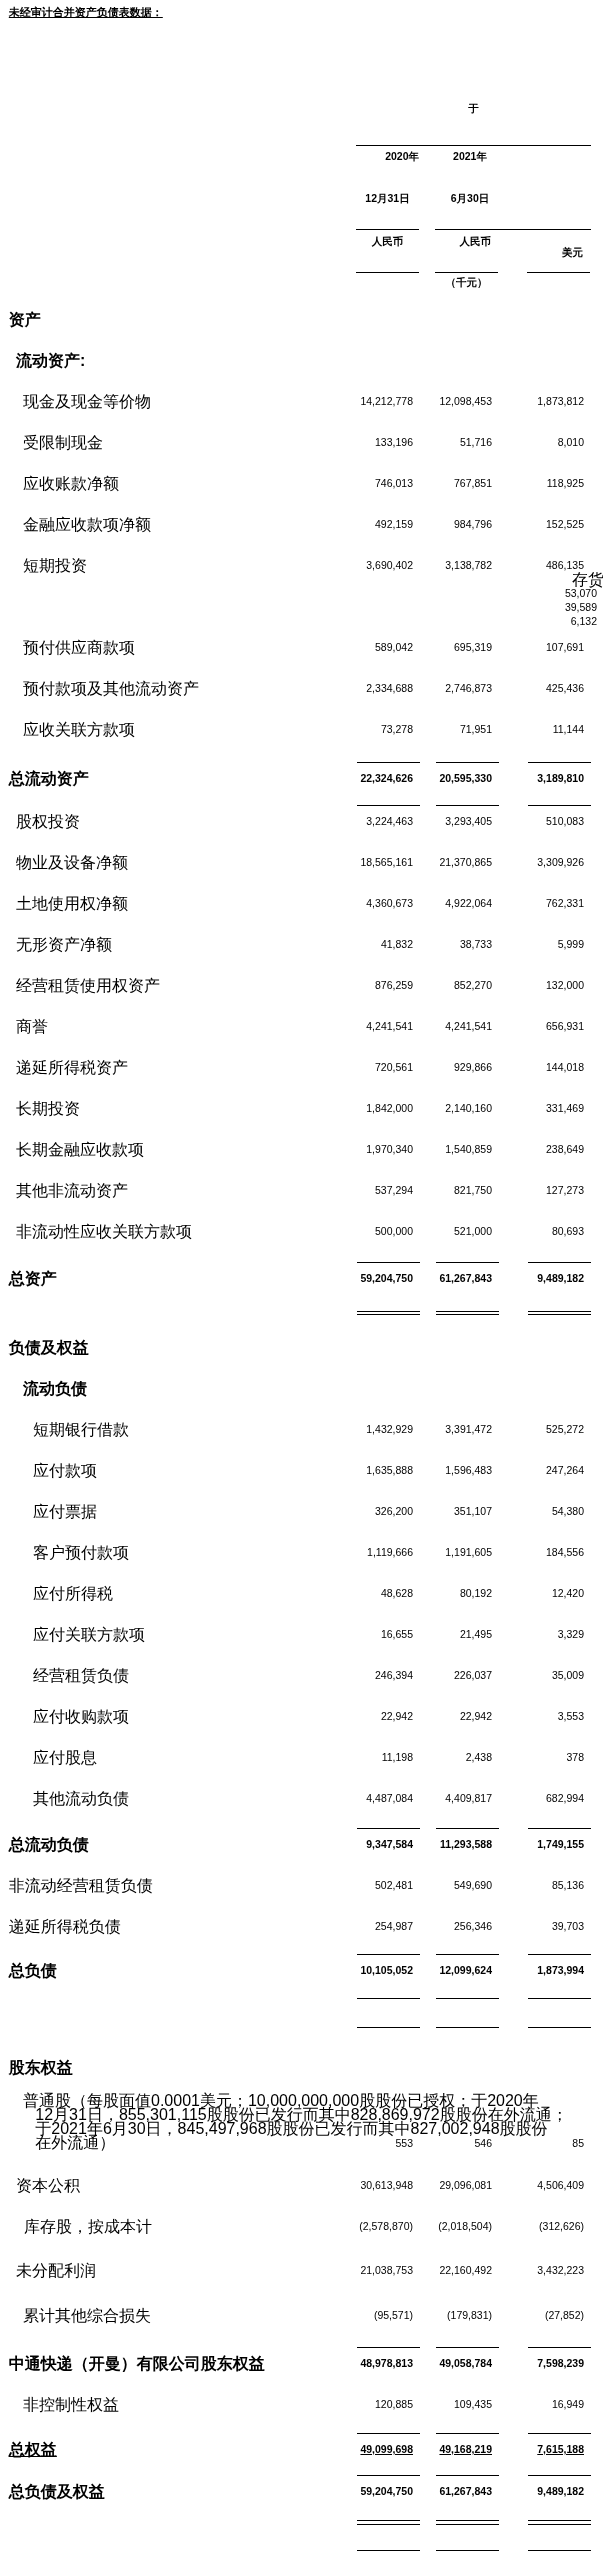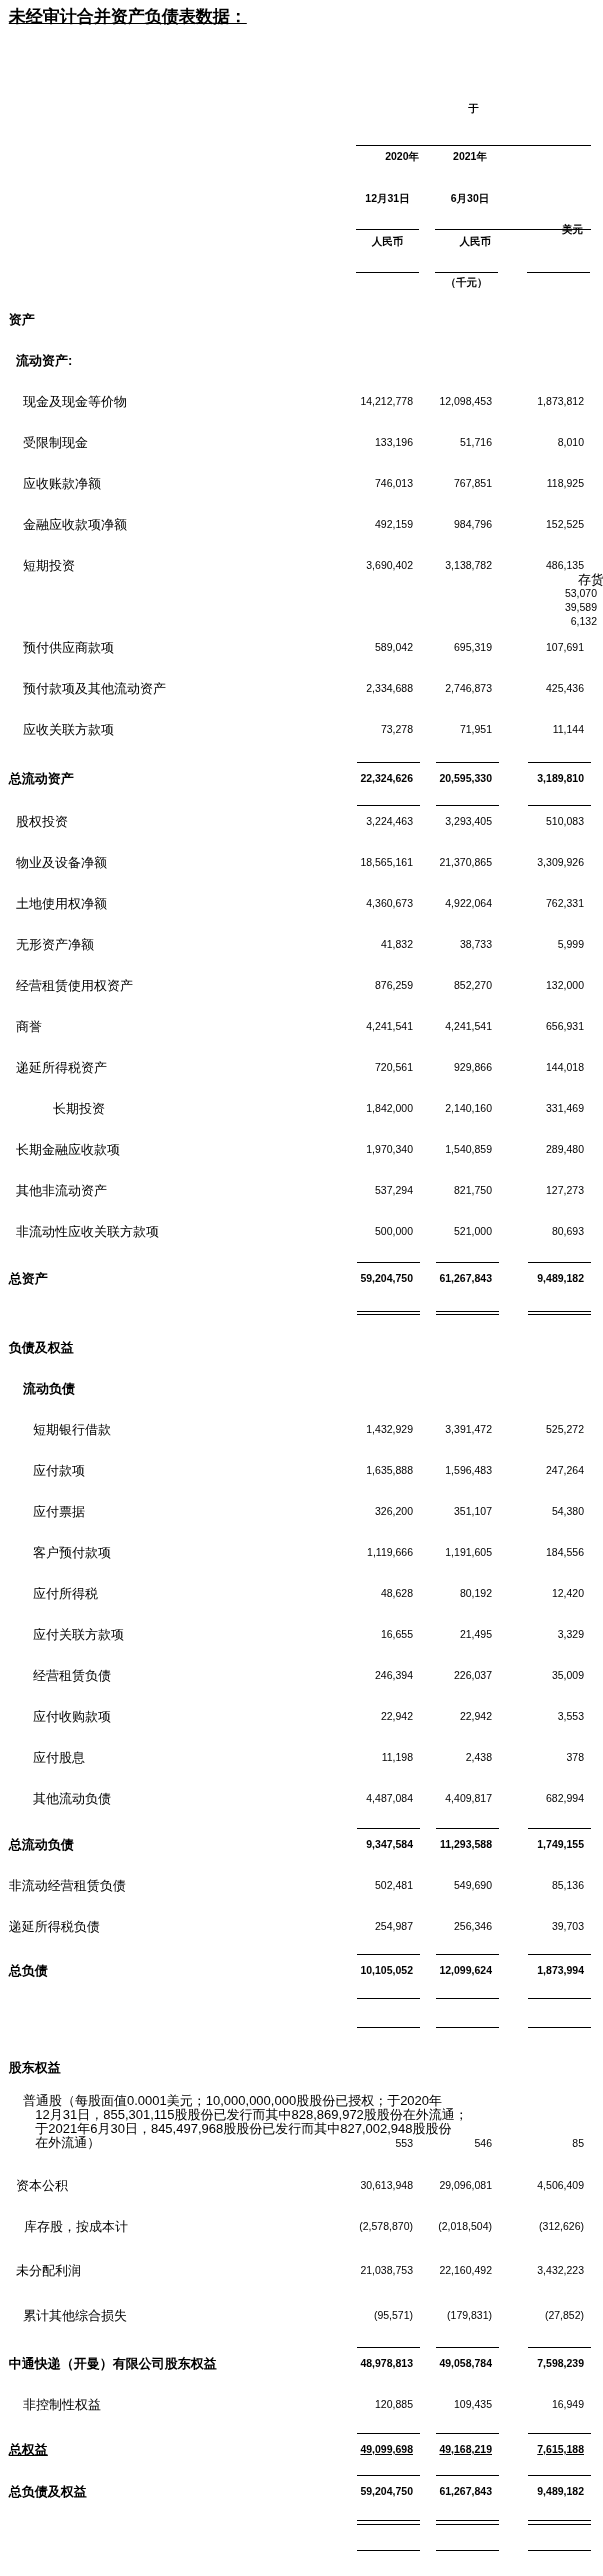--- a/index.html
+++ b/index.html
@@ -1,28 +1,28 @@
 <!DOCTYPE html>
 <html style="font-size:14px"><head>
 <meta charset="utf-8">
 <style>
   html,body{margin:0;padding:0;background:#fff;}
   .page{position:relative;width:604px;height:2576px;background:#fff;overflow:hidden;
         font-family:"Liberation Sans","DejaVu Sans",sans-serif;color:#000;}
-  .title{position:absolute;left:8.8px;top:5.3px;font-size:17px;font-weight:bold;
+  .title{position:absolute;left:8.8px;top:5.3px;font-size:11px;font-weight:bold;
          text-decoration:underline;white-space:nowrap;}
   
   .hcell{position:absolute;font-size:10.5px;font-weight:bold;line-height:12.3px;box-sizing:border-box;}
   .hc-center{text-align:center;}
   .hc-right{text-align:right;padding-right:7px;}
   .hline{position:absolute;height:0;border-top:0.9px solid #000;}
   
   #tbody{position:absolute;left:0;top:286px;width:604px;}
   .row{display:flex;align-items:flex-end;}
-  .lbl{flex:1 1 auto;min-width:0;font-size:13px;line-height:13px;padding-bottom:0.9px;white-space:nowrap;}
+  .lbl{flex:1 1 auto;min-width:0;font-size:16px;line-height:13px;padding-bottom:0.9px;white-space:nowrap;}
   .cell{flex:none;width:63px;text-align:right;padding:0 7px 0.9px 0;box-sizing:border-box;
         font-size:10.5px;line-height:13px;}
   .g1{flex:none;width:16px;}
   .g2{flex:none;width:29px;}
   .gr{flex:none;width:13px;}
   .i0 .lbl{padding-left:8.8px;}
   .i1 .lbl{padding-left:16px;}
   .i2 .lbl{padding-left:23px;}
   .i3 .lbl{padding-left:33px;}
   .section .lbl,.subsection .lbl,.total .lbl,.total .cell{font-weight:bold;}
@@ -47,21 +47,21 @@
     <div class="hcell hc-center" style="left:435px;top:150px;width:70px;">2021年</div>
 
     <div class="hcell hc-center" style="left:356px;top:192px;width:63px;">12月31日</div>
     <div class="hcell hc-center" style="left:435px;top:192px;width:70px;">6月30日</div>
 
     <div class="hline" style="left:356px;top:229px;width:63px;"></div>
     <div class="hline" style="left:435px;top:229px;width:156px;"></div>
 
     <div class="hcell hc-center" style="left:356px;top:235px;width:63px;">人民币</div>
     <div class="hcell hc-right" style="left:435px;top:235px;width:63px;">人民币</div>
-    <div class="hcell hc-right" style="left:527px;top:223px;width:63px;">美元</div>
+    <div class="hcell hc-right" style="left:527px;top:246px;width:63px;">美元</div>
 
     <div class="hline" style="left:356px;top:272px;width:63px;"></div>
     <div class="hline" style="left:435px;top:272px;width:63px;"></div>
     <div class="hline" style="left:527px;top:272px;width:63px;"></div>
 
     <div class="hcell hc-center" style="left:435px;top:276px;width:63px;">（千元）</div>
   </div>
 
   <div id="tbody">
       <div class="row section i0" style="height: 41px;">
@@ -228,36 +228,36 @@
       </div>
       <div class="row item i1" style="height: 41px;">
         <div class="lbl">递延所得税资产</div>
         <div class="cell">720,561</div>
         <div class="g1"></div>
         <div class="cell">929,866</div>
         <div class="g2"></div>
         <div class="cell">144,018</div>
         <div class="gr"></div>
       </div>
-      <div class="row item i1" style="height: 41px; padding-left: 37px;">
+      <div class="row item i1" style="height: 41px;">
         <div class="lbl">长期投资</div>
         <div class="cell">1,842,000</div>
         <div class="g1"></div>
         <div class="cell">2,140,160</div>
         <div class="g2"></div>
         <div class="cell">331,469</div>
         <div class="gr"></div>
       </div>
       <div class="row item i1" style="height: 41px;">
         <div class="lbl">长期金融应收款项</div>
         <div class="cell">1,970,340</div>
         <div class="g1"></div>
         <div class="cell">1,540,859</div>
         <div class="g2"></div>
-        <div class="cell">289,480</div>
+        <div class="cell">238,649</div>
         <div class="gr"></div>
       </div>
       <div class="row item i1" style="height: 41px;">
         <div class="lbl">其他非流动资产</div>
         <div class="cell">537,294</div>
         <div class="g1"></div>
         <div class="cell">821,750</div>
         <div class="g2"></div>
         <div class="cell">127,273</div>
         <div class="gr"></div>

